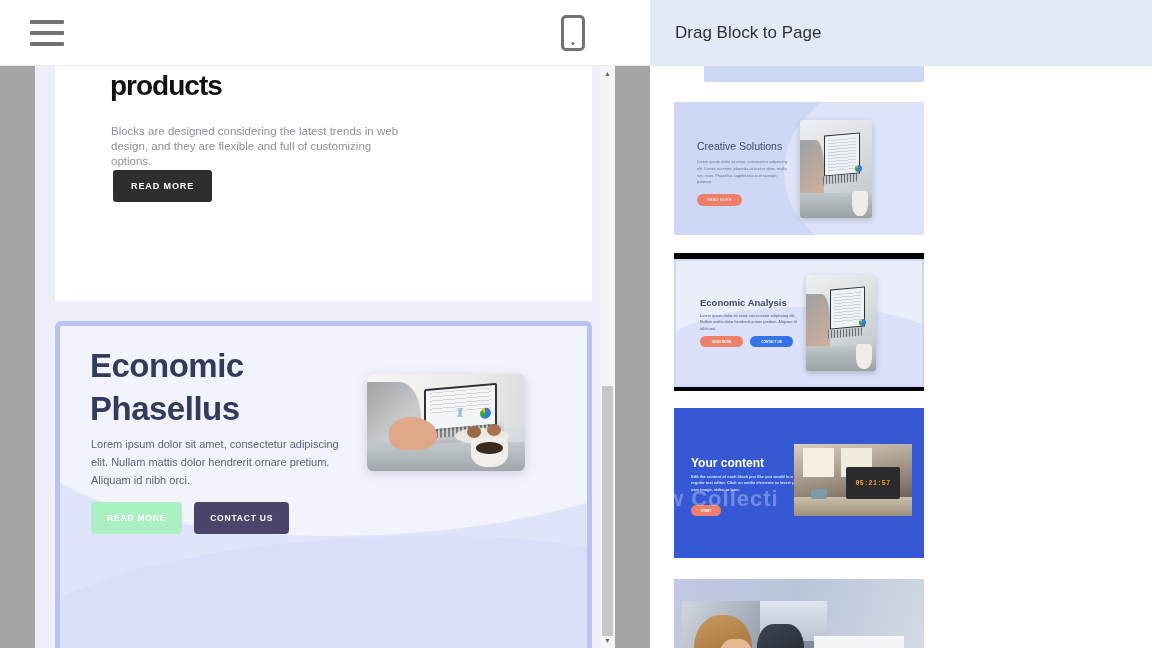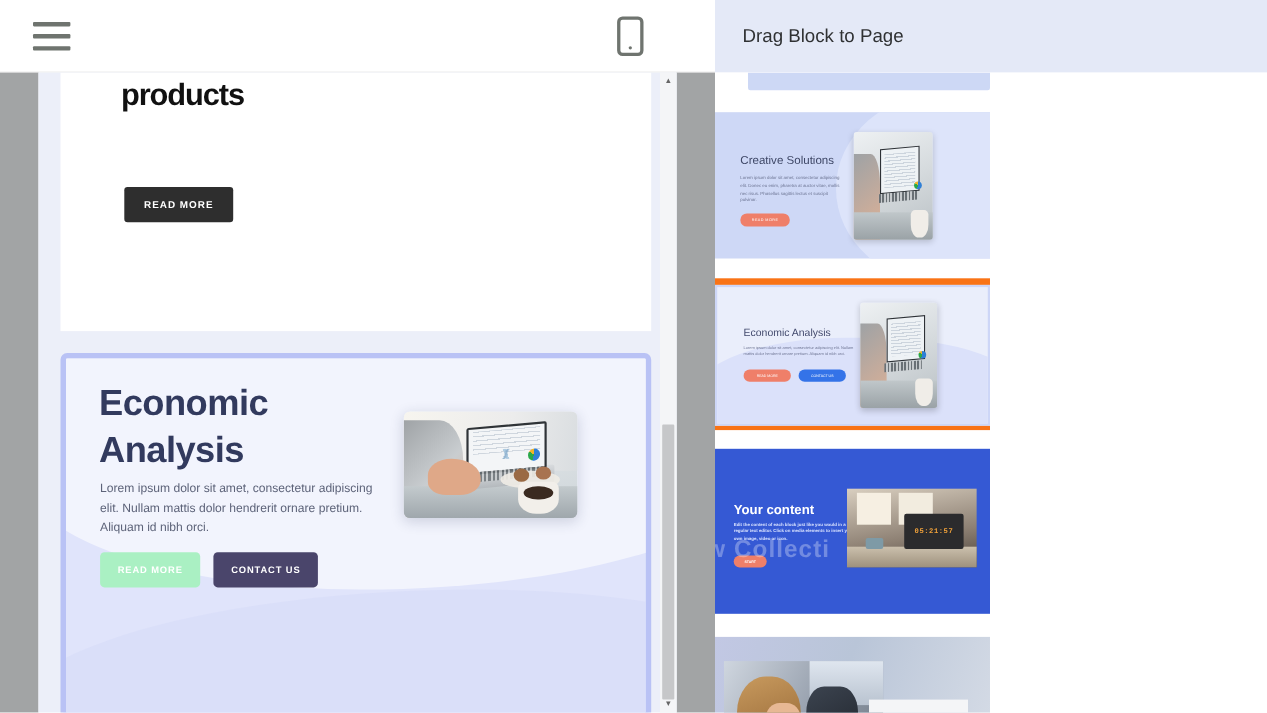--- a/index.html
+++ b/index.html
@@ -103,36 +103,36 @@
 
   
   .mid { position:relative; width:502px; height:516px; background:#ffffff; }
   .mid-header {
     position:absolute; left:0; top:0; width:502px; height:66px;
     background:#e4e9f7; display:flex; align-items:center;
   }
   .mid-header .title { margin-left:25px; font-size:17px; color:#2f3133; }
 
   .mid-body { position:absolute; left:0; top:66px; width:502px; height:582px; background:#ffffff; }
-  .blocklist { position:absolute; left:0; top:0; width:280px; height:582px; overflow:hidden; }
+  .blocklist { position:absolute; left:0; top:0; width:280px; height:582px; overflow:hidden; padding-left:24px; }
   .thumb { position:relative; width:250px; margin-bottom:11px; overflow:hidden; }
 
   .t0 { height:17px; background:#ffffff; position:relative; }
   .t0 .inner { position:absolute; left:30px; right:0; top:-40px; height:56px; background:#cdd8f5; border-radius:2px; }
   .t0 .inner:after { content:""; position:absolute; left:48%; top:26px; width:70px; height:11px; background:#1b1e24; border-radius:2px 2px 0 0; }
 
   .t1 { height:148px; background:#ffffff; }
   .t1 .card { position:absolute; left:0; top:8px; width:250px; height:133px; background:#ced8f6; overflow:hidden; }
   .t1 .swoosh { position:absolute; right:-60px; top:-18px; width:200px; height:175px; background:#dde4fa; border-radius:55% 0 0 55%; }
   .t1 .h { position:absolute; left:23px; top:38px; font-size:10.5px; color:#3e4766; font-weight:400; }
   .t1 .p { position:absolute; left:23px; top:57px; width:95px; font-size:4px; line-height:1.7; color:#6b7391; }
   .t1 .btn { position:absolute; left:23px; top:92px; width:45px; height:12px; background:#ef7f69; border-radius:7px; color:#fff; font-size:3.4px; display:flex; align-items:center; justify-content:center; letter-spacing:.4px; }
   .t1 .img { position:absolute; left:126px; top:18px; width:72px; height:98px; border-radius:3px; overflow:hidden; box-shadow:0 2px 6px rgba(0,0,0,.18); }
 
-  .t2 { height:138px; background:#f97316; }
+  .t2 { height:138px; background:#000000;font-weight:bold; }
   .t2 .card { position:absolute; left:0; top:6px; width:250px; height:128px; background:#eaeefb; border:2px solid #cdd6f7; overflow:hidden; }
   .t2 .wave { position:absolute; left:-20px; top:46px; width:300px; height:110px; background:#dbe1fa; border-radius:46% 46% 0 0; }
   .t2 .h { position:absolute; left:24px; top:36px; font-size:9.5px; color:#434a6d; }
   .t2 .p { position:absolute; left:24px; top:52px; width:100px; font-size:3.6px; line-height:1.75; color:#6f7694; }
   .t2 .btns { position:absolute; left:24px; top:75px; display:flex; gap:7px; }
   .t2 .b1 { width:43px; height:11px; background:#ef7f69; border-radius:6px; color:#fff; font-size:3.2px; display:flex; align-items:center; justify-content:center; }
   .t2 .b2 { width:43px; height:11px; background:#3473e8; border-radius:6px; color:#fff; font-size:3.2px; display:flex; align-items:center; justify-content:center; }
   .t2 .img { position:absolute; left:130px; top:14px; width:70px; height:96px; border-radius:3px; overflow:hidden; box-shadow:0 2px 6px rgba(0,0,0,.2); }
 
   .t3 { height:160px; background:#ffffff; }
@@ -192,31 +192,32 @@
     </div>
 
     <div class="gutter-left"></div>
     <div class="gutter-right"></div>
 
     <div class="canvas-wrap">
       <div class="page">
 
         <div class="sec-products">
           <h1>products</h1>
+          <p>Blocks are designed considering the latest trends in web design, and they are flexible and full of customizing options.</p>
           <button class="btn-readmore-dark">READ MORE</button>
         </div>
 
         <div class="sec-econ">
           <div class="econ-inner">
             <div class="econ-wave"></div>
             <div class="econ-wave2"></div>
           </div>
           <div class="econ-h">
             <div>Economic</div>
-            <div>Analysis</div>
+            <div>Phasellus</div>
           </div>
           <div class="econ-p">Lorem ipsum dolor sit amet, consectetur adipiscing elit. Nullam mattis dolor hendrerit ornare pretium. Aliquam id nibh orci.</div>
           <div class="econ-btns">
             <button class="btn-mint">READ MORE</button>
             <button class="btn-navy">CONTACT US</button>
           </div>
           <div class="econ-photo">
             <div class="photo">
               <div class="wall"></div>
               <div class="arm"></div>

